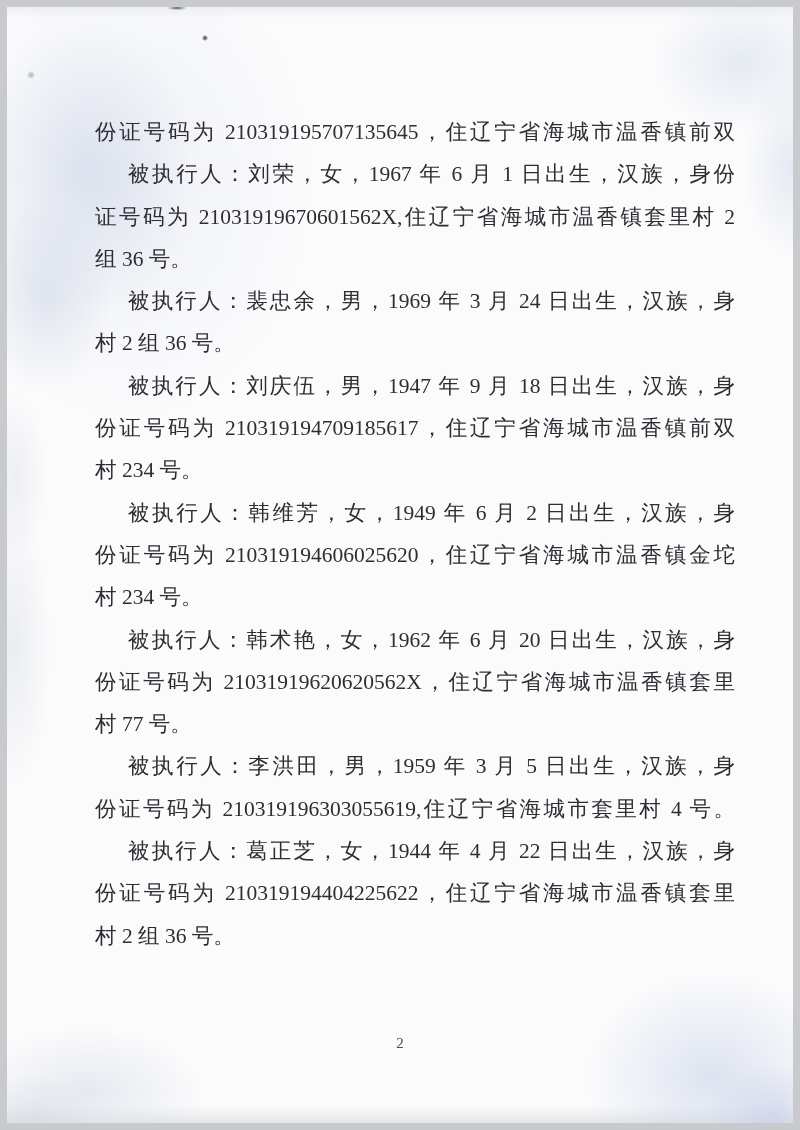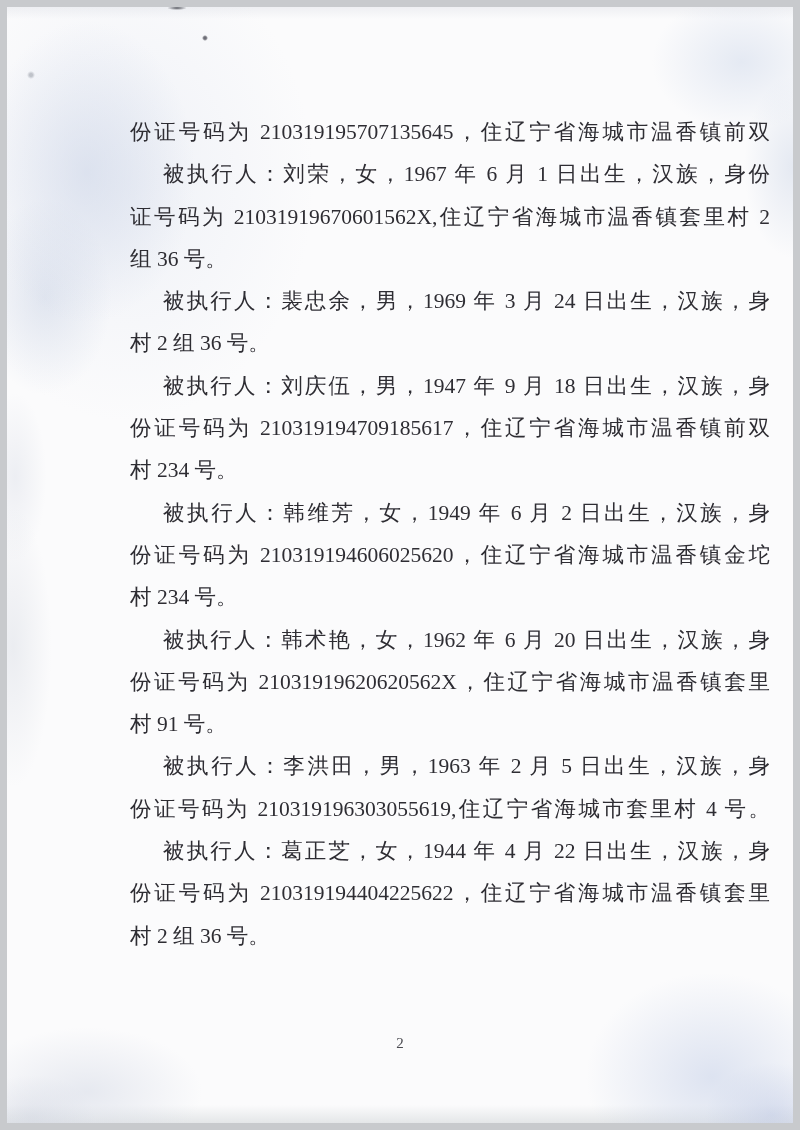--- a/index.html
+++ b/index.html
@@ -35,21 +35,20 @@
       
       linear-gradient(to top, rgba(222,225,227,.8), rgba(222,225,227,0) 18px),
       linear-gradient(to bottom, rgba(226,228,233,.5), rgba(226,228,233,0) 12px);
   }
   .doc{
     position:absolute;
     top:104px;left:88px;width:640px;
     font-family:"Liberation Serif","DejaVu Serif",serif;
     font-size:21.5px;
     color:#2e2d33;
-    margin-left:35px;
   }
   .line{
     line-height:42.3px;
     height:42.3px;
     overflow:visible;
     white-space:normal;
   }
   .line.full{ text-align:justify; text-align-last:justify; }
   .line.end{ text-align:left; }
   .line.indent{ padding-left:33px; }
@@ -74,21 +73,21 @@
       <div class="line full indent">被执行人：裴忠余，男，1969 年 3 月 24 日出生，汉族，身</div>
       <div class="line end">村 2 组 36 号。</div>
       <div class="line full indent">被执行人：刘庆伍，男，1947 年 9 月 18 日出生，汉族，身</div>
       <div class="line full">份证号码为 210319194709185617，住辽宁省海城市温香镇前双</div>
       <div class="line end">村 234 号。</div>
       <div class="line full indent">被执行人：韩维芳，女，1949 年 6 月 2 日出生，汉族，身</div>
       <div class="line full">份证号码为 210319194606025620，住辽宁省海城市温香镇金坨</div>
       <div class="line end">村 234 号。</div>
       <div class="line full indent">被执行人：韩术艳，女，1962 年 6 月 20 日出生，汉族，身</div>
       <div class="line full">份证号码为 21031919620620562X，住辽宁省海城市温香镇套里</div>
-      <div class="line end">村 91 号。</div>
-      <div class="line full indent">被执行人：李洪田，男，1963 年 2 月 5 日出生，汉族，身</div>
+      <div class="line end">村 77 号。</div>
+      <div class="line full indent">被执行人：李洪田，男，1959 年 3 月 5 日出生，汉族，身</div>
       <div class="line full">份证号码为 210319196303055619,住辽宁省海城市套里村 4 号。</div>
       <div class="line full indent">被执行人：葛正芝，女，1944 年 4 月 22 日出生，汉族，身</div>
       <div class="line full">份证号码为 210319194404225622，住辽宁省海城市温香镇套里</div>
       <div class="line end">村 2 组 36 号。</div>
     </div>
   <div class="pageno">2</div>
 </div>
 
 </body></html>

